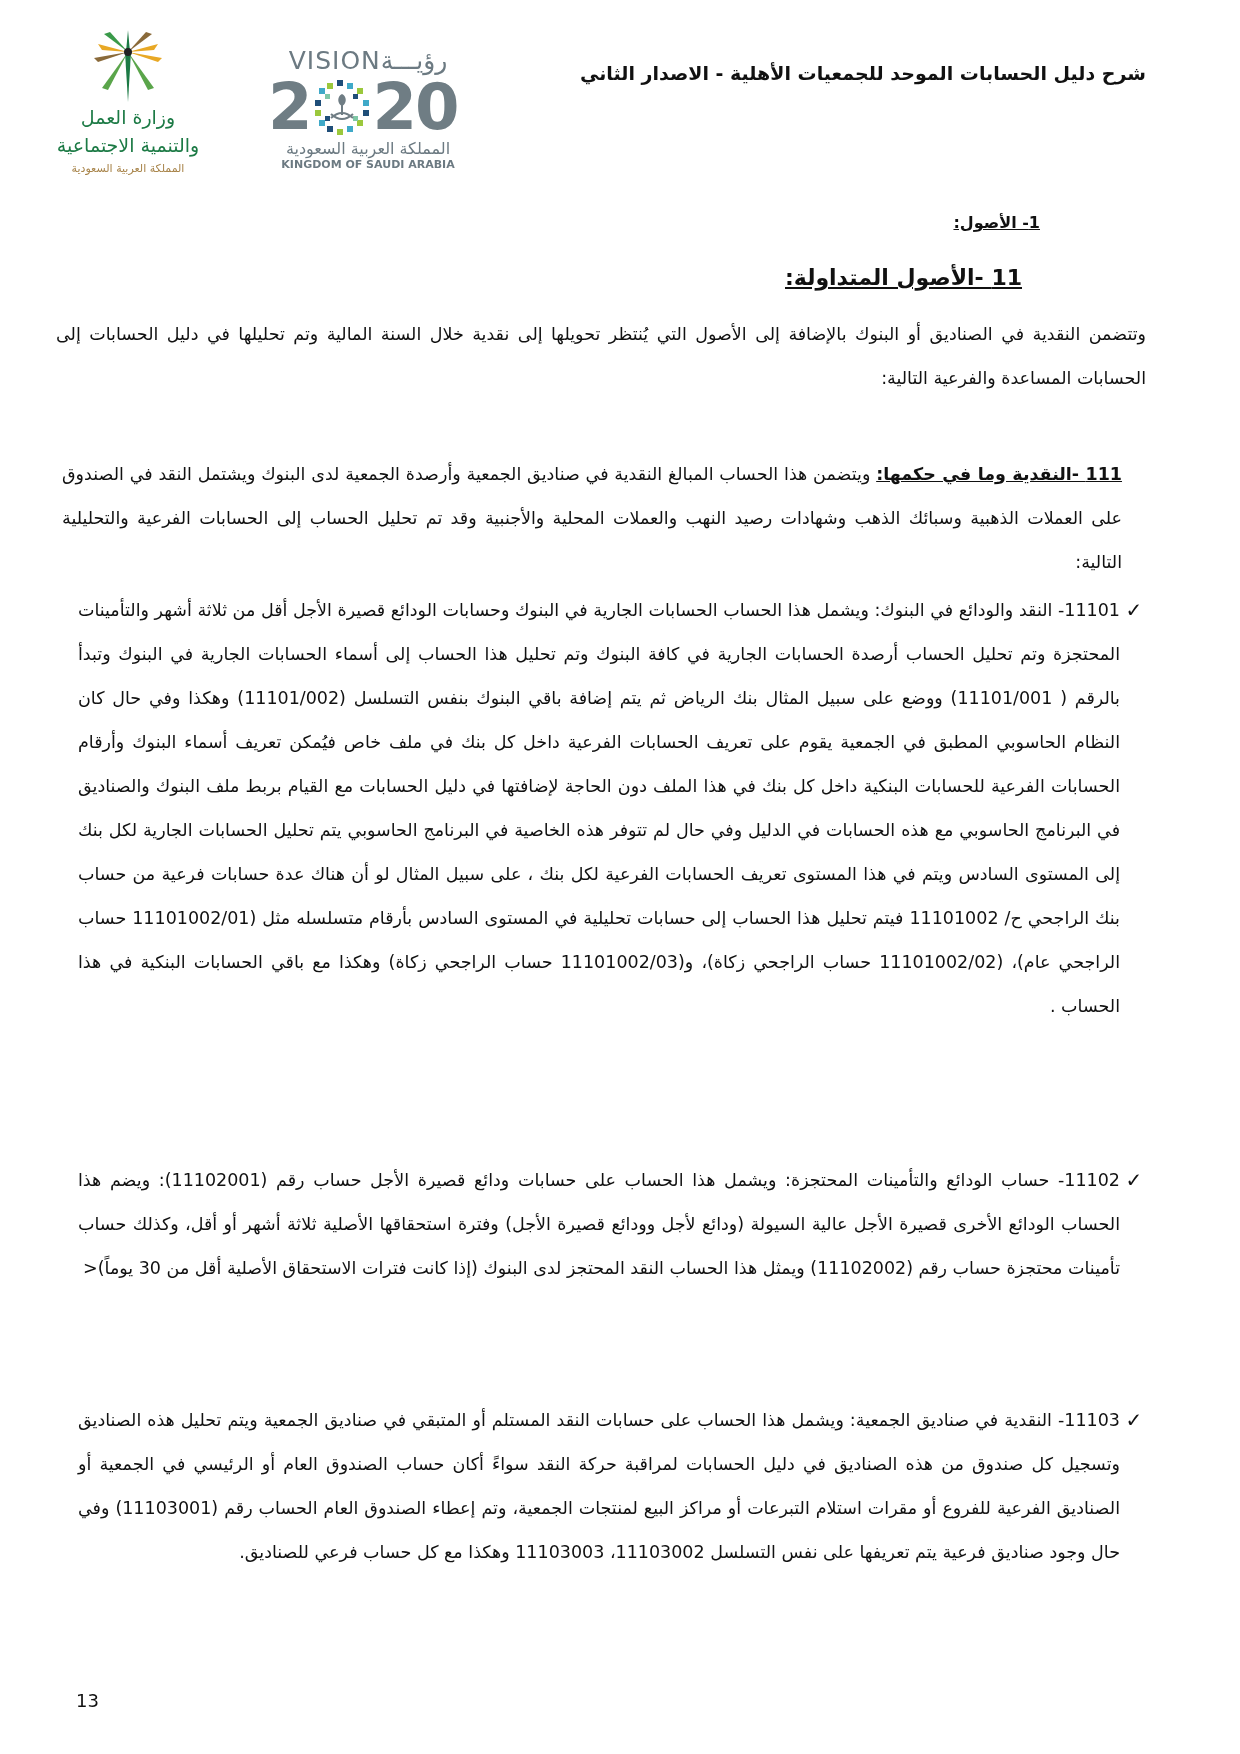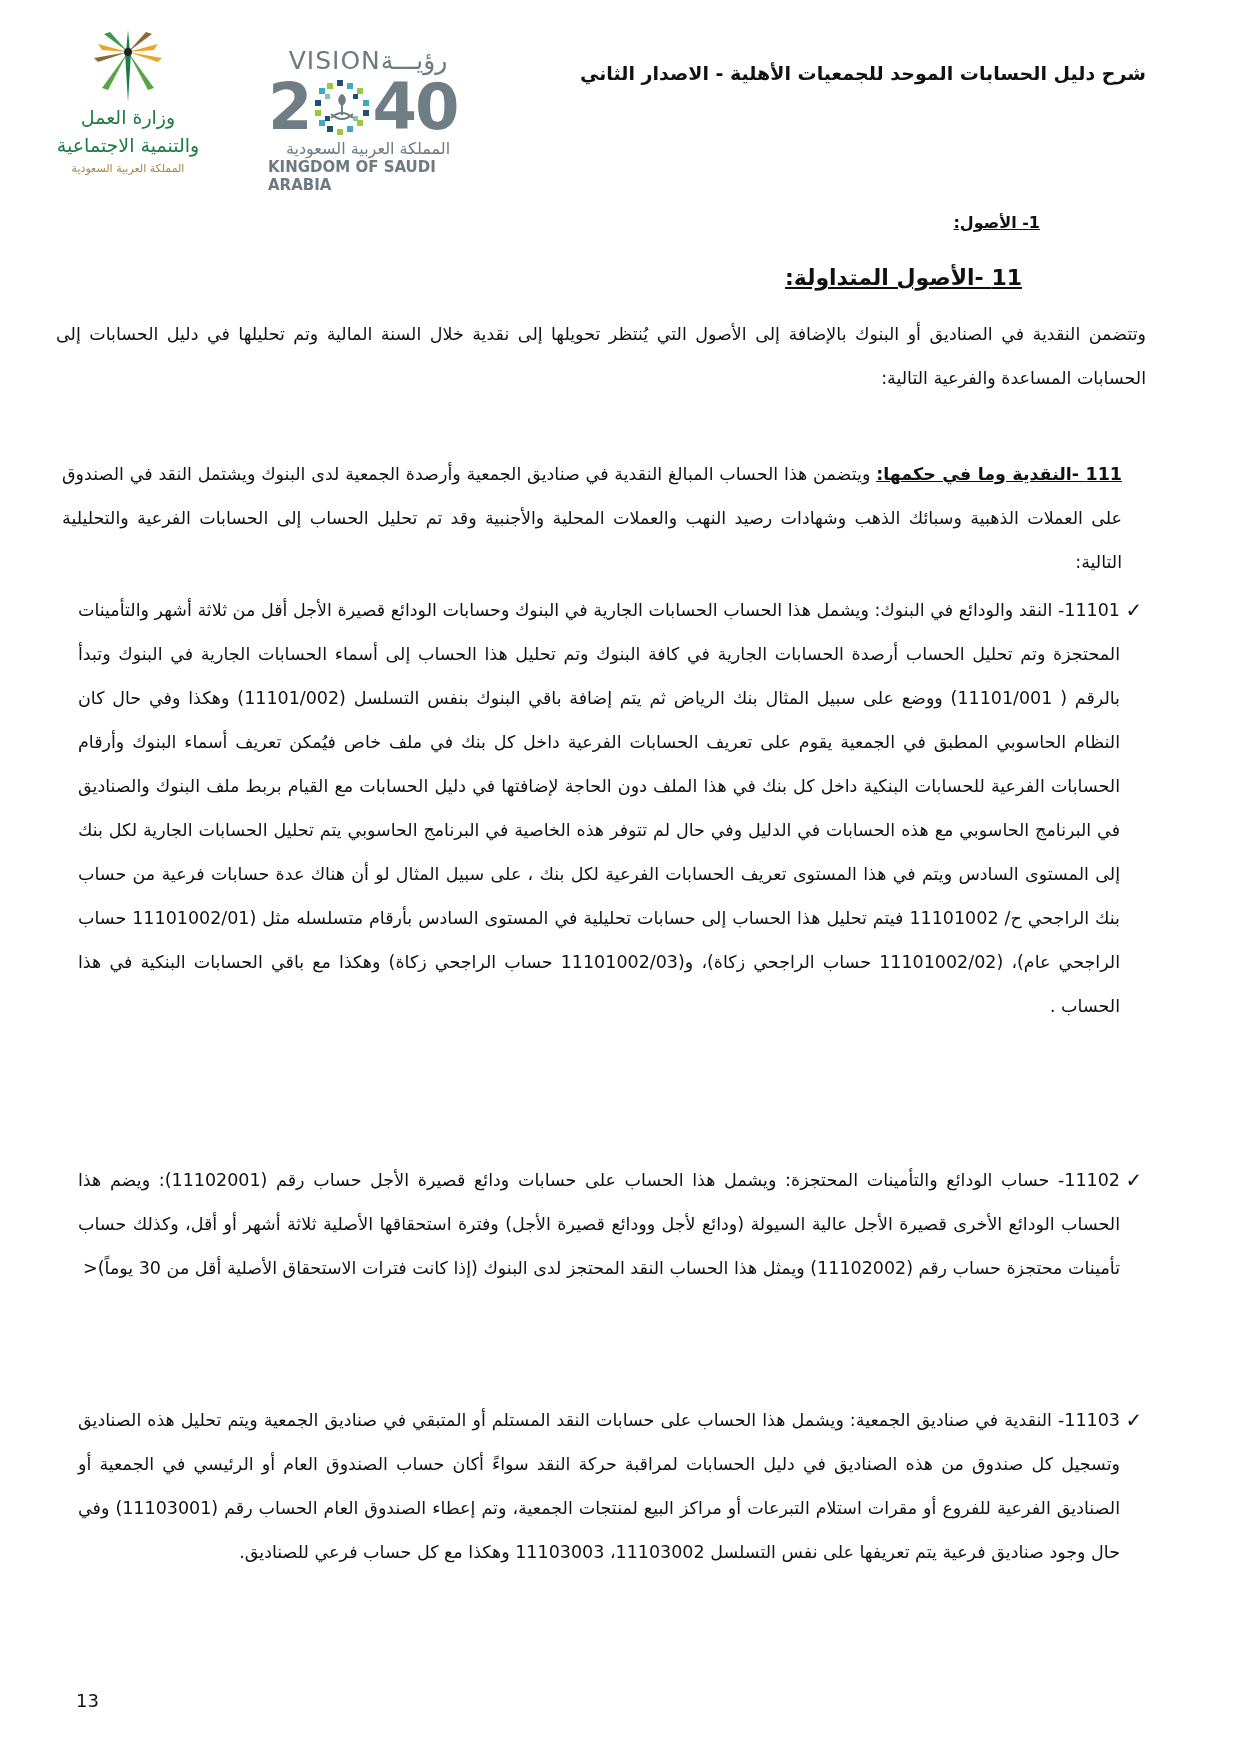--- a/index.html
+++ b/index.html
@@ -13,21 +13,21 @@
   }
   .logos { position: absolute; top: 28px; left: 48px; width: 430px; height: 160px; }
   .mlsd { position: absolute; left: 0; top: 0; width: 160px; text-align: center; direction: rtl; }
   .mlsd-name { color: #1c7a45; font-size: 19px; line-height: 25px; margin-top: 3px; }
   .mlsd-sub { color: #a8844a; font-size: 11px; margin-top: 4px; }
   .vision { position: absolute; left: 220px; top: 18px; width: 200px; }
   .vision-top { display: flex; justify-content: center; color: #6c7a82; font-size: 25px; letter-spacing: 1px; }
   .vision-num { font-size: 64px; font-weight: bold; color: #6f7d84; line-height: 64px; display: flex; align-items: center; letter-spacing: -2px; }
   .vision-emblem { width: 58px; height: 58px; margin: 0 2px; position: relative; }
   .vision-ar { color: #6c7a82; font-size: 16px; text-align: center; direction: rtl; margin-top: 0; }
-  .vision-en { color: #6c7a82; font-size: 15px; font-weight: bold; }
+  .vision-en { color: #6c7a82; font-size: 11px; font-weight: bold; text-align: center; }
   .h1 { position: absolute; top: 213px; right: 200px; font-size: 16px; font-weight: bold; text-decoration: underline; direction: rtl; }
   .h2 { position: absolute; top: 265px; right: 218px; font-size: 22px; font-weight: bold; text-decoration: underline; direction: rtl; margin-left: 33px; }
   .para { position: absolute; direction: rtl; text-align: justify; text-align-last: right; font-size: 17.5px; line-height: 44px; }
   .p-intro { top: 312px; right: 94px; width: 1090px; margin-left: 28px; }
   .p-111 { top: 452px; right: 118px; width: 1060px; margin-left: 32px; }
   .p-111 .label { font-weight: bold; text-decoration: underline; }
   .bullet { position: absolute; right: 92px; width: 1070px; direction: rtl; display: flex; }
   .bullet .check { width: 28px; flex: 0 0 28px; font-size: 20px; line-height: 44px; text-align: center; }
   .bullet .text { flex: 1; text-align: justify; text-align-last: right; font-size: 17.5px; line-height: 44px; }
   .b1 { top: 588px; }
@@ -88,21 +88,21 @@
           <rect x="12" y="16" width="5" height="5" fill="#7fc7a6"></rect>
           <rect x="40" y="16" width="5" height="5" fill="#1f4e79"></rect>
           <rect x="12" y="38" width="5" height="5" fill="#1f4e79"></rect>
           <rect x="40" y="38" width="5" height="5" fill="#7fc7a6"></rect>
           <path d="M29,16 C24,18 24,26 29,28 C34,26 34,18 29,16 Z" fill="#6f7d84"></path>
           <rect x="28" y="27" width="2" height="10" fill="#6f7d84"></rect>
           <path d="M18,40 Q29,30 40,40" stroke="#6f7d84" stroke-width="2" fill="none"></path>
           <path d="M18,36 Q29,46 40,36" stroke="#6f7d84" stroke-width="2" fill="none"></path>
         </g>
       </svg>
-      <span>40</span>
+      <span>20</span>
     </div>
     <div class="vision-ar">المملكة العربية السعودية</div>
     <div class="vision-en">KINGDOM OF SAUDI ARABIA</div>
   </div>
 </div>
 
 <div class="h1">1- الأصول:</div>
 <div class="h2">11 -الأصول المتداولة:</div>
 
 <div class="para p-intro">وتتضمن النقدية في الصناديق أو البنوك بالإضافة إلى الأصول التي يُنتظر تحويلها إلى نقدية خلال السنة المالية وتم تحليلها في دليل الحسابات إلى الحسابات المساعدة والفرعية التالية:</div>

